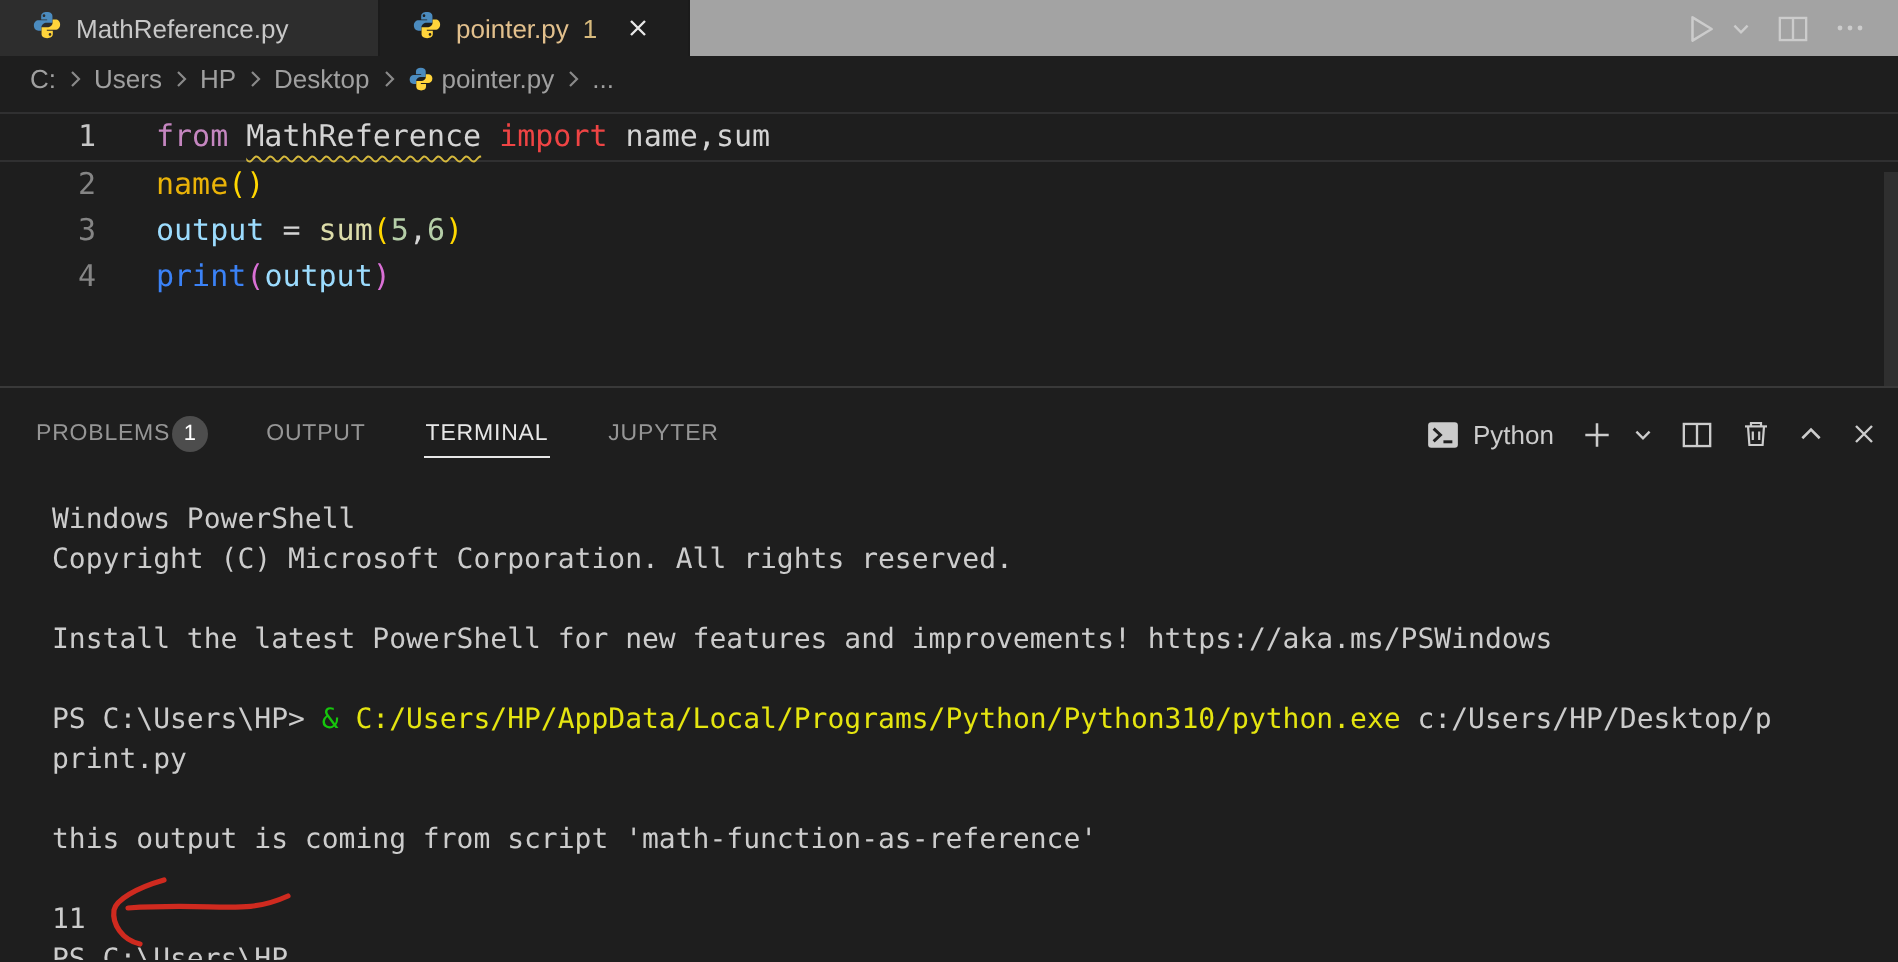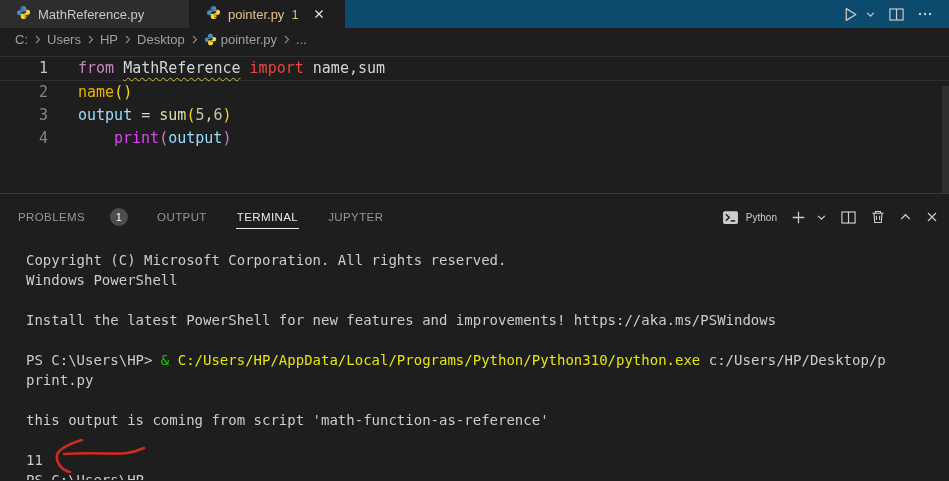--- a/index.html
+++ b/index.html
@@ -2,21 +2,21 @@
 <html><head>
 <meta charset="utf-8">
 <style>
   * { margin:0; padding:0; box-sizing:border-box; }
   body { background:#000; font-family:"Liberation Sans", sans-serif; }
   .vscode {
     position:relative; width:949px; height:481px;
     background:#1e1e1e; overflow:hidden; color:#cccccc;
   }
   
-  .tabbar { display:flex; height:28px; background:#0c4a6e; align-items:stretch;text-align:right; }
+  .tabbar { display:flex; height:28px; background:#a3a3a3; align-items:stretch;text-align:right; }
   .tab { display:flex; align-items:center; gap:7px; padding:0 14px 0 16px;
          font-size:13px; cursor:default; border-right:1px solid #1b1b1b; }
   .tab.inactive { background:#2d2d2d; color:#c8c8c8; min-width:190px; }
   .tab.active   { background:#1e1e1e; color:#e2c08d; min-width:155px; }
   .tab .dirty-count { color:#d7ba7d; font-size:13px; }
   .tab .close { margin-left:6px; display:flex; align-items:center; }
   .tabbar-actions { margin-left:auto; display:flex; align-items:center; gap:12px; padding-right:16px; }
   .icon-btn { display:flex; align-items:center; justify-content:center; background:none; border:none; cursor:pointer; padding:0; }
   
   .breadcrumbs { display:flex; align-items:center; height:22px; padding-left:15px;
@@ -29,28 +29,28 @@
   .code-row.current { border-top:1px solid #303031; border-bottom:1px solid #303031; height:25px; line-height:23px; }
   .gutter { width:48px; text-align:right; color:#858585; flex:0 0 48px; font-size:15px; }
   .code-row.current .gutter { color:#c6c6c6; }
   .code-text { padding-left:30px; }
   .squiggle { text-decoration:underline; text-decoration-style:wavy; text-decoration-color:#d7ba3d; text-decoration-thickness:1px; text-underline-offset:4px; }
   .editor-scrollbar { position:absolute; right:0; top:36px; width:7px; height:107px; background:#2f2f2f; }
   
   .panel { border-top:1px solid #393939; height:287px; background:#1e1e1e; position:relative; }
   .panel-header { display:flex; align-items:center; height:46px; padding:0 10px 0 17px; }
   .ptabs { display:flex; align-items:center; gap:28px; }
-  .ptab { font-size:11.5px; letter-spacing:.4px; color:#969696; cursor:pointer; display:flex; align-items:center; gap:24px; }
+  .ptab { font-size:11.5px; letter-spacing:.4px; color:#969696; cursor:pointer; display:flex; align-items:center; gap:0; }
   .ptab .lbl { padding:5px 1px; border-bottom:1px solid transparent; }
   .ptab.active { color:#e7e7e7; }
   .ptab.active .lbl { border-bottom-color:#e7e7e7; }
   .pbadge { width:18px; height:18px; border-radius:50%; background:#4d4d4d; color:#fff;
             font-size:11px; display:flex; align-items:center; justify-content:center; }
   .panel-actions { margin-left:auto; display:flex; align-items:center; gap:13px; }
-  .shell-picker { display:flex; align-items:center; gap:7px; font-size:10px; color:#cccccc; cursor:pointer; }
+  .shell-picker { display:flex; align-items:center; gap:7px; font-size:13px; color:#cccccc; cursor:pointer; }
   
   .terminal-body { height:240px; overflow:hidden; padding:10px 0 0 26px;
                    font-family:"DejaVu Sans Mono", monospace; font-size:14px; color:#cccccc; }
   .t-line { height:20px; line-height:20px; white-space:pre; }
   .annotation-arrow { position:absolute; left:44px; top:438px; pointer-events:none; }
 </style>
 </head>
 <body>
 
 <div class="vscode">
@@ -157,21 +157,21 @@
     <span class="crumb">
         <span>...</span>
       </span>
   </div>
 
   <div class="editor">
     <div>
         <div class="code-row current"><span class="gutter">1</span><span class="code-text"><span style="color: rgb(197, 134, 192);">from </span><span class="squiggle" style="color: rgb(212, 212, 212);">MathReference</span><span style="color: rgb(212, 212, 212);"> </span><span style="color: #ef4444;">import</span><span style="color: rgb(212, 212, 212);"> name,sum</span></span></div>
         <div class="code-row"><span class="gutter">2</span><span class="code-text"><span style="color: #eab308;">name</span><span style="color: rgb(255, 215, 0);">()</span></span></div>
         <div class="code-row"><span class="gutter">3</span><span class="code-text"><span style="color: rgb(156, 220, 254);">output</span><span style="color: rgb(212, 212, 212);"> = </span><span style="color: rgb(220, 220, 170);">sum</span><span style="color: rgb(255, 215, 0);">(</span><span style="color: rgb(181, 206, 168);">5</span><span style="color: rgb(212, 212, 212);">,</span><span style="color: rgb(181, 206, 168);">6</span><span style="color: rgb(255, 215, 0);">)</span></span></div>
-        <div class="code-row"><span class="gutter">4</span><span class="code-text"><span style="color: #d946ef; margin-left: 36px;">print</span><span style="color: rgb(218, 112, 214);">(</span><span style="color: rgb(156, 220, 254);">output</span><span style="color: rgb(218, 112, 214);">)</span></span></div>
+        <div class="code-row"><span class="gutter">4</span><span class="code-text"><span style="color: #3b82f6;">print</span><span style="color: rgb(218, 112, 214);">(</span><span style="color: rgb(156, 220, 254);">output</span><span style="color: rgb(218, 112, 214);">)</span></span></div>
       </div>
     <div class="editor-scrollbar"></div>
   </div>
 
   <div class="panel">
     <div class="panel-header">
       <div class="ptabs">
         <span class="ptab">
           <span class="lbl">PROBLEMS</span>
           <span class="pbadge">1</span>
@@ -229,22 +229,22 @@
         <button class="icon-btn">
           <svg width="14" height="14" viewBox="0 0 14 14">
               <path d="M3 3 L11 11 M11 3 L3 11" stroke="#cccccc" stroke-width="1.2" fill="none"></path>
             </svg>
         </button>
       </div>
     </div>
 
     <div class="terminal-body">
       <div>
+          <div class="t-line"><span>Windows PowerShell</span></div>
           <div class="t-line"><span>Copyright (C) Microsoft Corporation. All rights reserved.</span></div>
-          <div class="t-line"><span>Windows PowerShell</span></div>
           <div class="t-line"></div>
           <div class="t-line"><span>Install the latest PowerShell for new features and improvements! https://aka.ms/PSWindows</span></div>
           <div class="t-line"></div>
           <div class="t-line"><span>PS C:\Users\HP&gt; </span><span style="color: rgb(22, 198, 12);">&amp; </span><span style="color: rgb(229, 229, 16);">C:/Users/HP/AppData/Local/Programs/Python/Python310/python.exe</span><span> c:/Users/HP/Desktop/p</span></div>
           <div class="t-line"><span>print.py</span></div>
           <div class="t-line"></div>
           <div class="t-line"><span>this output is coming from script 'math-function-as-reference'</span></div>
           <div class="t-line"></div>
           <div class="t-line"><span>11</span></div>
           <div class="t-line"><span>PS C:\Users\HP</span></div>

